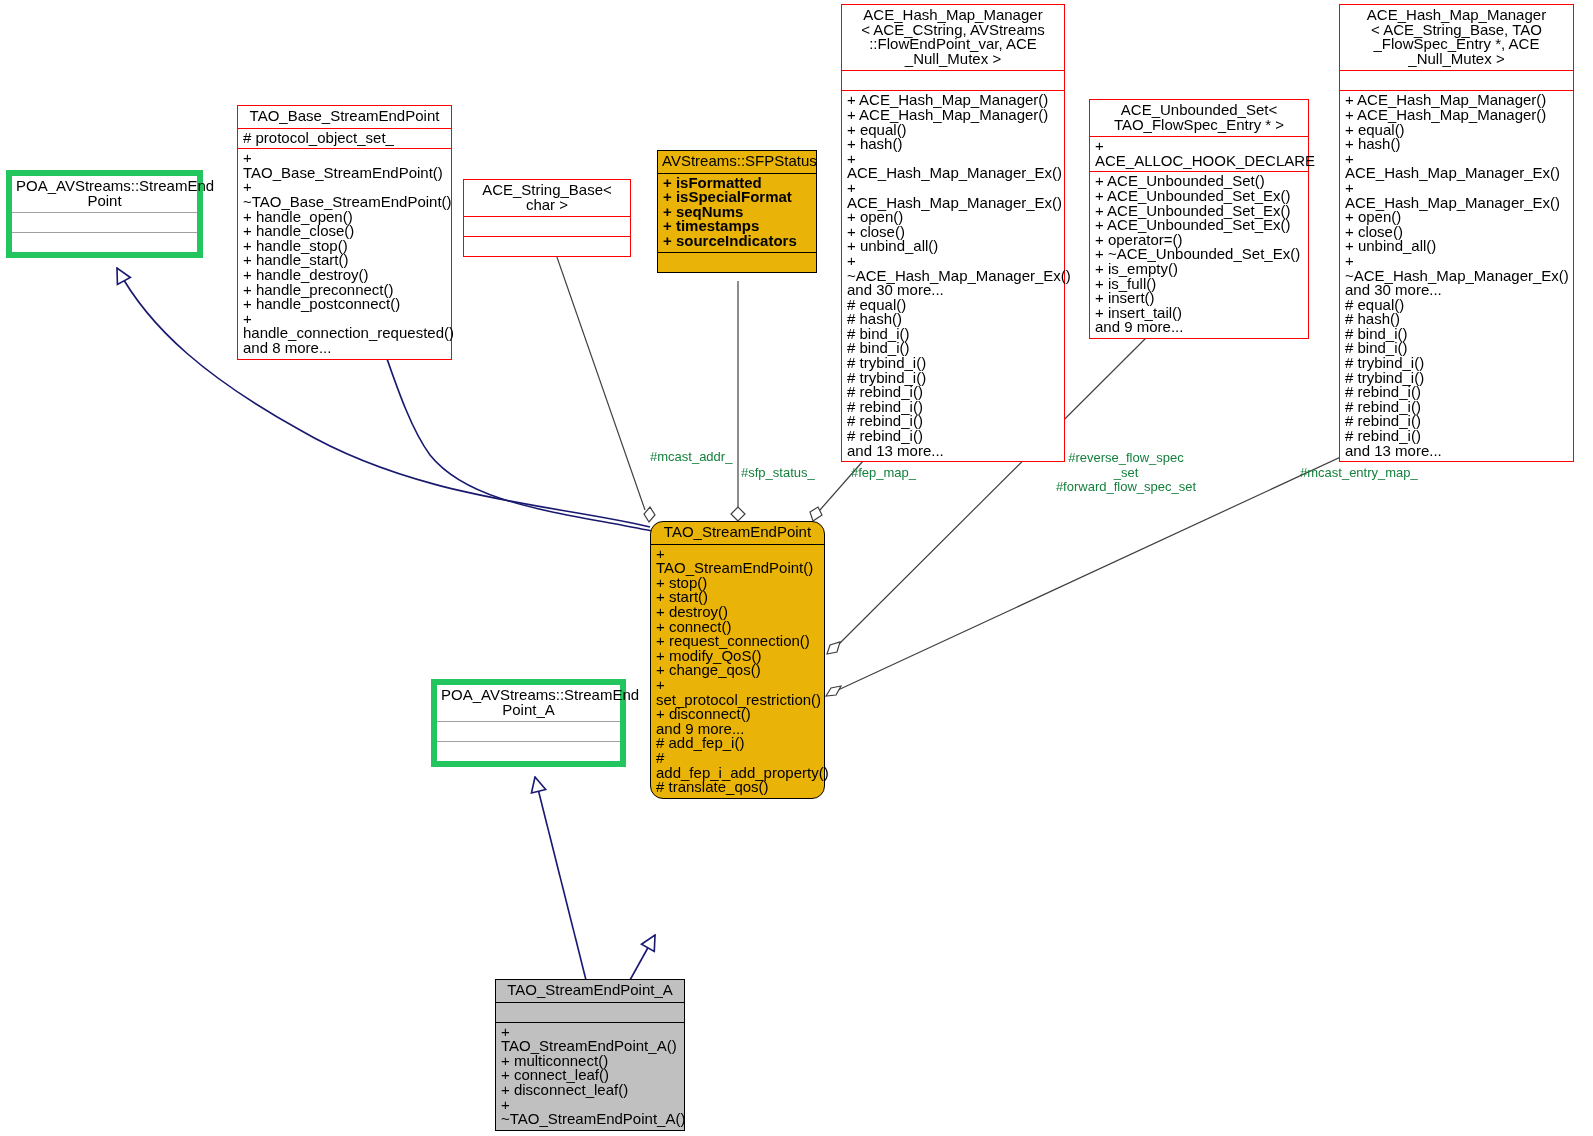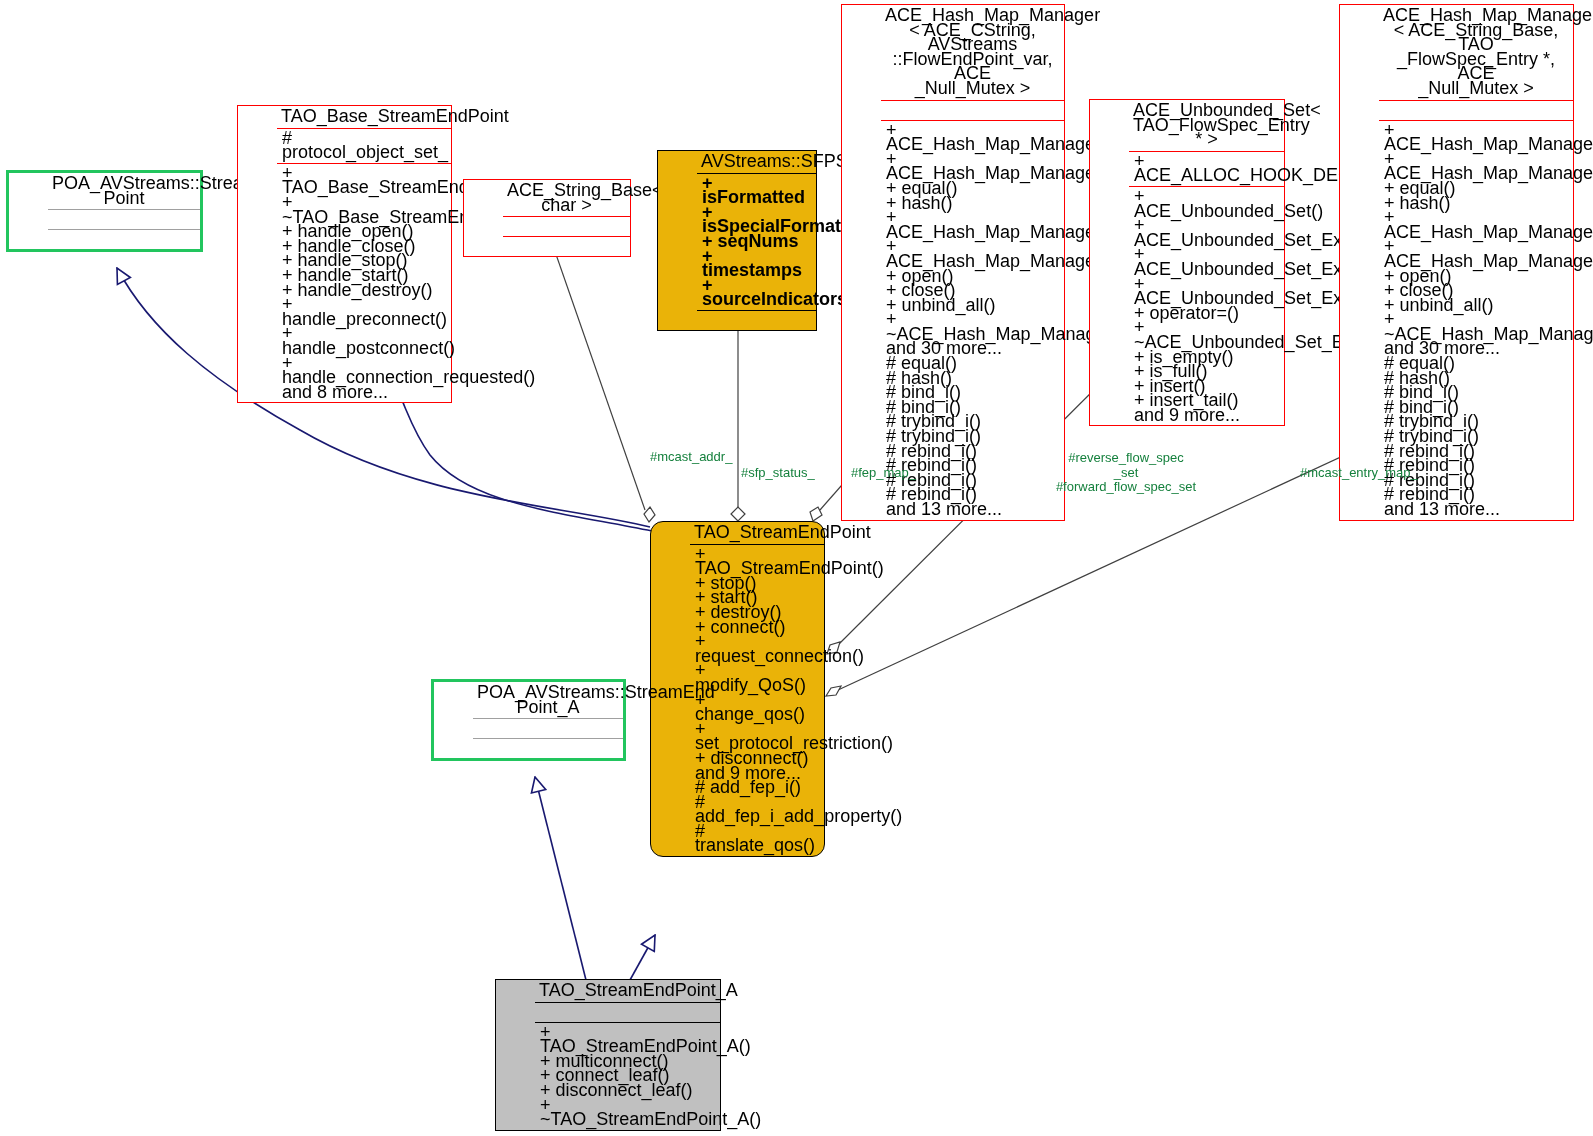--- a/index.html
+++ b/index.html
@@ -21,27 +21,26 @@
     top: 0;
     width: 1593px;
     height: 1136px;
     pointer-events: none;
   }
   .uml-box {
     position: absolute;
     box-sizing: border-box;
     background: #ffffff;
     border: 1px solid #ff0000;
-    font-size: 18px;
+    font-size: 15px;
     line-height: 14.6px;
     color: #000000;
-    padding-left: 39px;
   }
   .uml-box.gray {
-    border: 3px solid #22c55e;
+    border: 6px solid #22c55e;
     background: #ffffff;
   }
   .uml-box.black {
     border: 1px solid #000000;
     background: #eab308;
   }
   .uml-box.filled {
     border: 1px solid #000000;
     background: #c0c0c0;
   }
@@ -178,21 +177,21 @@
 # bind_i()
 # trybind_i()
 # trybind_i()
 # rebind_i()
 # rebind_i()
 # rebind_i()
 # rebind_i()
 and 13 more...</div>
   </div>
 
-  <div class="uml-box" style="left:1089px; top:99px; width:196px;">
+  <div class="uml-box" style="left:1089px; top:99px; width:220px;">
     <div class="uml-title">ACE_Unbounded_Set&lt;
 TAO_FlowSpec_Entry * &gt;</div>
     <div class="uml-attrs">+ ACE_ALLOC_HOOK_DECLARE</div>
     <div class="uml-ops">+ ACE_Unbounded_Set()
 + ACE_Unbounded_Set_Ex()
 + ACE_Unbounded_Set_Ex()
 + ACE_Unbounded_Set_Ex()
 + operator=()
 + ~ACE_Unbounded_Set_Ex()
 + is_empty()
@@ -250,21 +249,21 @@
 # translate_qos()</div>
   </div>
 
   <div class="uml-box gray" style="left:431px; top:679px; width:195px;">
     <div class="uml-title">POA_AVStreams::StreamEnd
 Point_A</div>
     <div class="uml-attrs"></div>
     <div class="uml-ops"></div>
   </div>
 
-  <div class="uml-box filled" style="left:495px; top:979px; width:226px;">
+  <div class="uml-box filled" style="left:495px; top:979px; width:190px;">
     <div class="uml-title">TAO_StreamEndPoint_A</div>
     <div class="uml-attrs"></div>
     <div class="uml-ops">+ TAO_StreamEndPoint_A()
 + multiconnect()
 + connect_leaf()
 + disconnect_leaf()
 + ~TAO_StreamEndPoint_A()</div>
   </div>
 
   <div class="edge-label" style="left:650px; top:450px;">#mcast_addr_</div>

